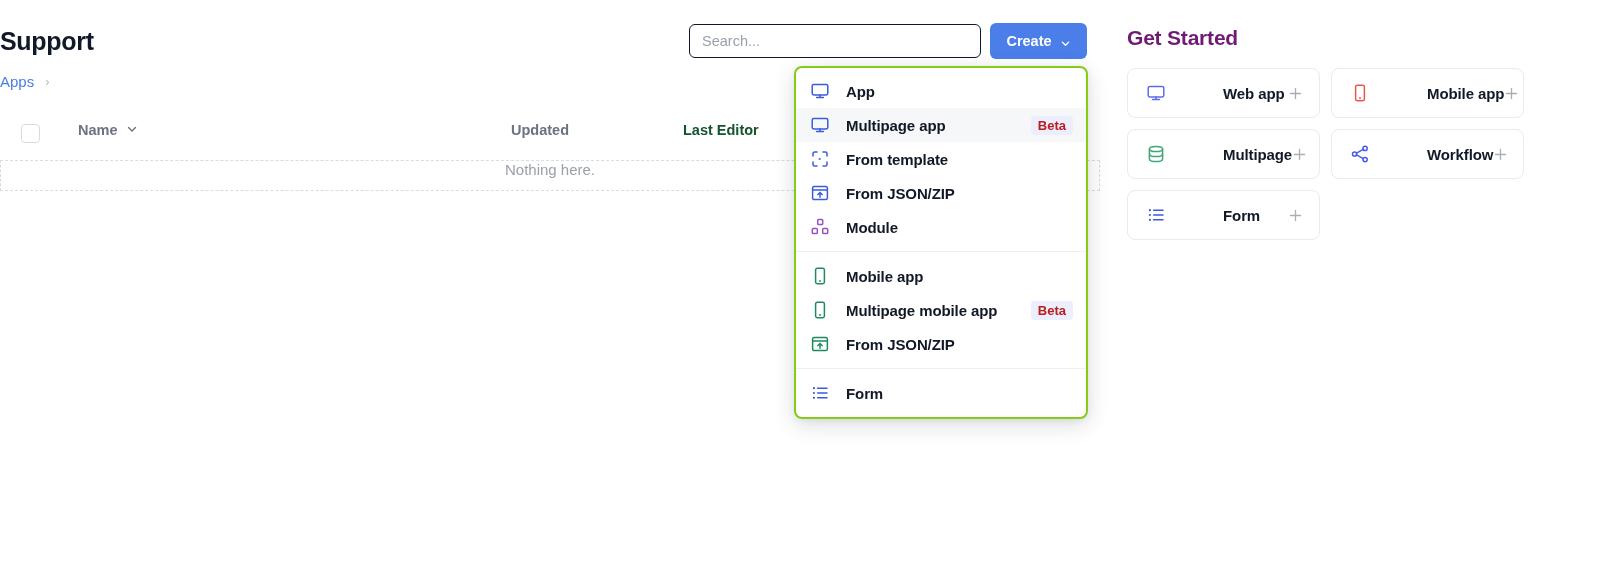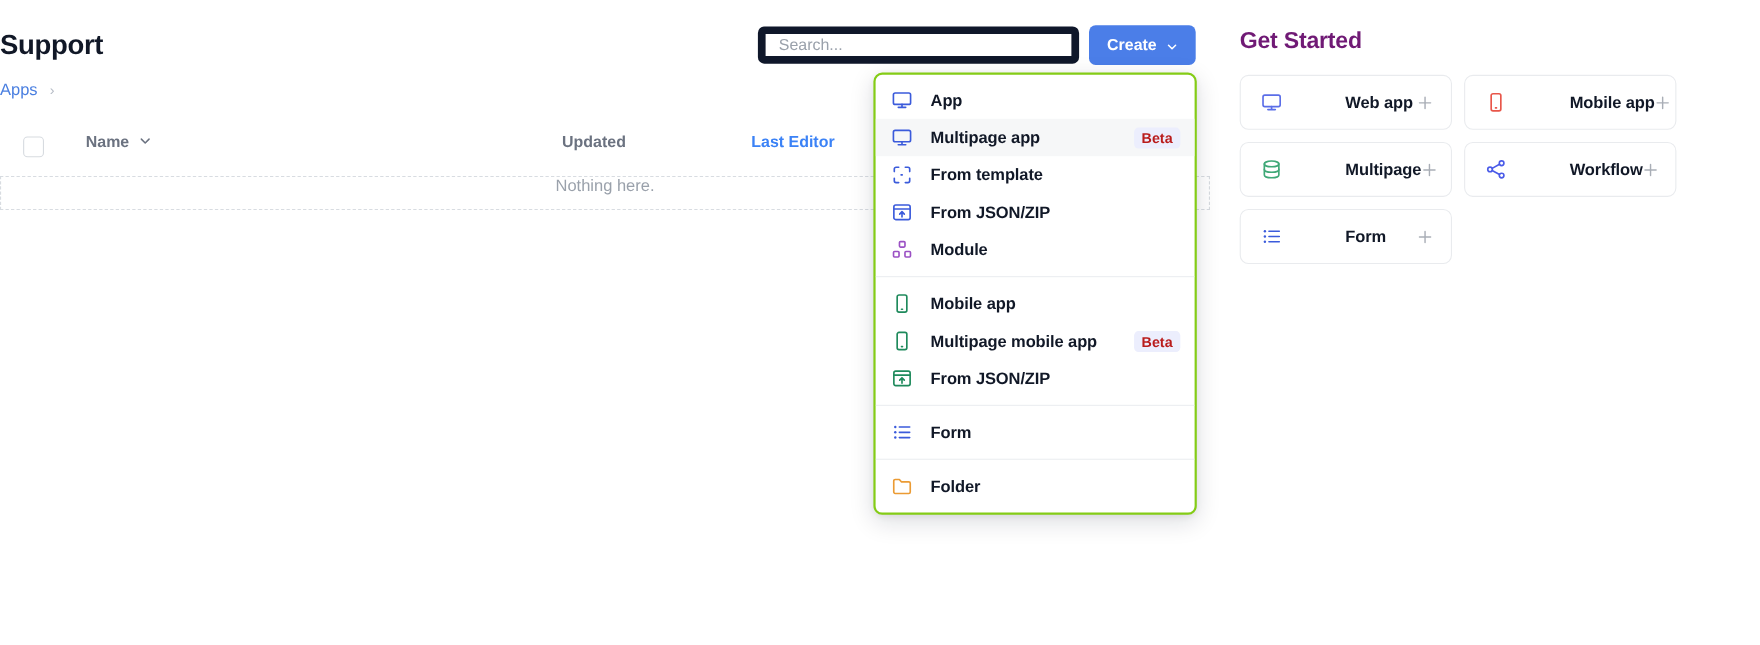--- a/index.html
+++ b/index.html
@@ -31,21 +31,21 @@
     cursor: pointer; text-decoration: none;
   }
   .breadcrumb-sep {
     font-size: 13px; color: #b6bcc6; line-height: 1;
   }
 
   
   .search-box {
     position: absolute; left: 689px; top: 24px;
     width: 292px; height: 34px;
-    border: 7px solid #0f172a; border-radius: 6px;
+    border: 1px solid #0f172a; border-radius: 6px;
     background: #fff;
     font-family: "Liberation Sans", sans-serif;
     font-size: 14.5px; color: #4d7c0f;
     padding: 0 12px;
     outline: none;
   }
   .search-box::placeholder { color: #9aa1ab; }
 
   .create-btn {
     position: absolute; left: 990px; top: 23px;
@@ -73,21 +73,21 @@
     display: flex; align-items: center; gap: 8px;
     font-size: 14.5px; font-weight: bold; color: #6b7280;
     cursor: pointer;
   }
   .hd-updated {
     position: absolute; left: 511px; top: 0;
     font-size: 14.5px; font-weight: bold; color: #6b7280;
   }
   .hd-editor {
     position: absolute; left: 683px; top: 0;
-    font-size: 14.5px; font-weight: bold; color: #3b82f6;
+    font-size: 14.5px; font-weight: bold; color: #14532d;
   }
 
   .empty-row {
     position: absolute; left: 0; top: 160px;
     width: 1100px; height: 31px;
     border: 1px dashed #d8dce1;
     display: flex; align-items: flex-start; justify-content: center;
   }
   .empty-row span { font-size: 15px; color: #9aa1ab; }
 
@@ -298,30 +298,20 @@
               <svg viewBox="0 0 20 20" width="20" height="20">
                 <path d="M7.6 5.2 H17 M7.6 10 H17 M7.6 14.8 H17" fill="none" stroke="#3b5bdb" stroke-width="1.5" stroke-linecap="round" stroke-linejoin="round"></path>
                 <circle cx="3.9" cy="5.2" r="1.1" fill="#3b5bdb"></circle>
                 <circle cx="3.9" cy="10" r="1.1" fill="#3b5bdb"></circle>
                 <circle cx="3.9" cy="14.8" r="1.1" fill="#3b5bdb"></circle>
               </svg>
             </span>
             <span class="mi-label">Form</span>
           </div>
         </div>
-        <div class="menu-group">
-          <div class="menu-item">
-            <span class="mi-icon">
-              <svg viewBox="0 0 20 20" width="20" height="20">
-                <path d="M2.5 15.3 V5.2 A1.3 1.3 0 0 1 3.8 3.9 H7.6 L9.4 6 H16.2 A1.3 1.3 0 0 1 17.5 7.3 V15.3 A1.3 1.3 0 0 1 16.2 16.6 H3.8 A1.3 1.3 0 0 1 2.5 15.3 Z" fill="none" stroke="#eb9b34" stroke-width="1.5" stroke-linecap="round" stroke-linejoin="round"></path>
-              </svg>
-            </span>
-            <span class="mi-label">Folder</span>
-          </div>
-        </div>
       </div>
   </div>
 
   <div class="right-panel">
     <div class="gs-title">Get Started</div>
     <div class="gs-grid" id="gs-grid">
         <div class="gs-card">
           <span class="gs-icon">
             <svg viewBox="0 0 20 20" width="20" height="20">
               <rect x="2.2" y="3.5" width="15.6" height="10.4" rx="1.6" fill="none" stroke="#5b6ee8" stroke-width="1.5" stroke-linecap="round" stroke-linejoin="round"></rect>

